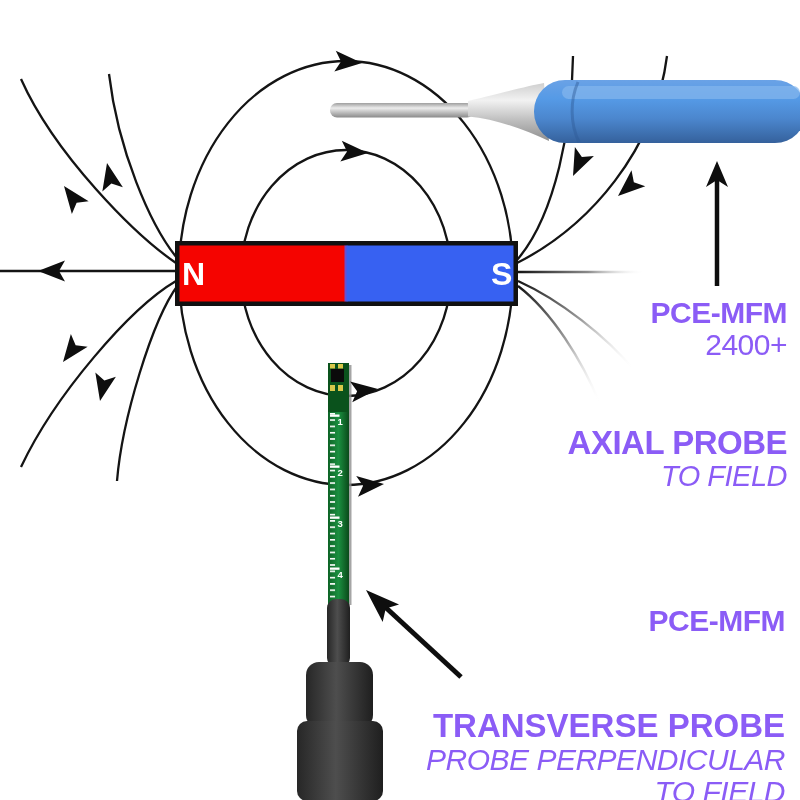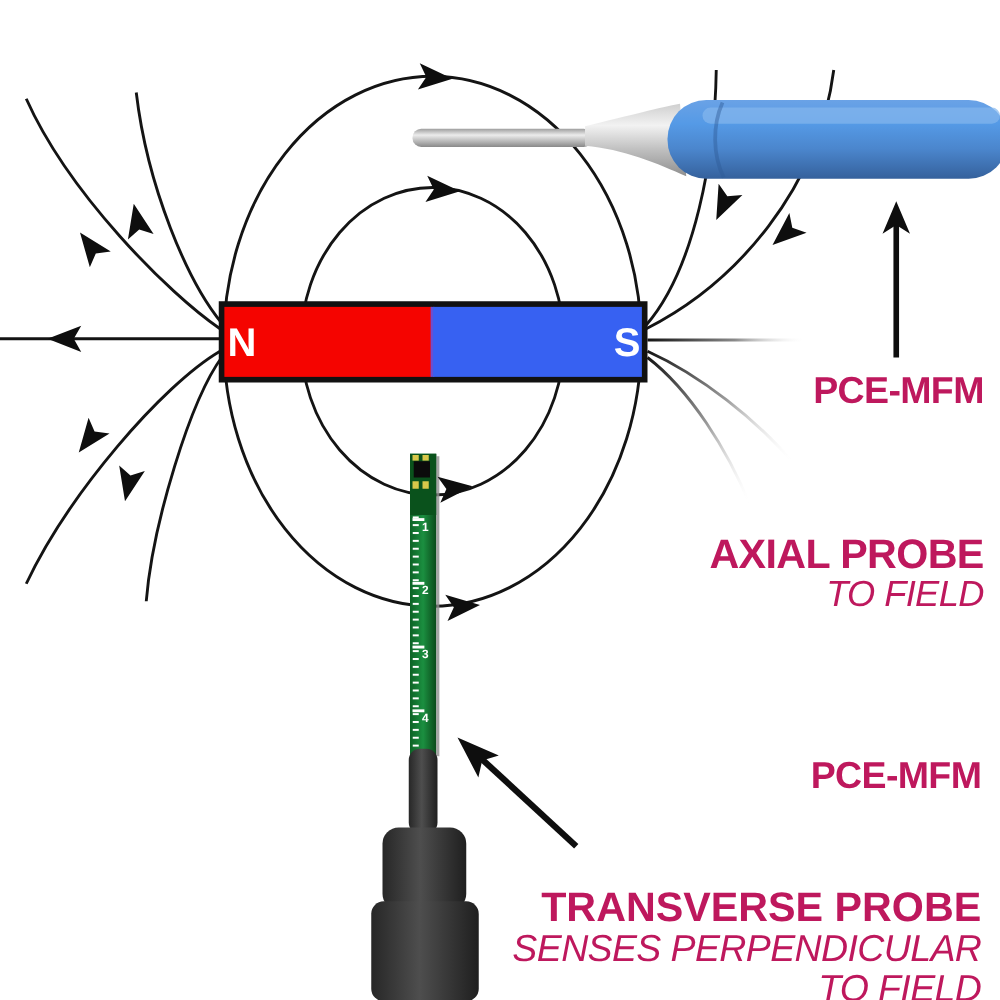--- a/index.html
+++ b/index.html
@@ -1,21 +1,21 @@
 <!DOCTYPE html>
 <html><head>
 <meta charset="utf-8">
 <style>
   html,body{margin:0;padding:0;background:#ffffff;}
   #stage{
     position:relative;width:800px;height:800px;overflow:hidden;background:#ffffff;
     font-family:"Liberation Sans", sans-serif;
   }
   #stage svg{position:absolute;left:0;top:0;}
-  .lbl{position:absolute;text-align:right;color:#be185d;line-height:1.06;letter-spacing:-0.5px;}
+  .lbl{position:absolute;text-align:right;color:#8b5cf6;line-height:1.06;letter-spacing:-0.5px;}
   .lbl .b{font-weight:bold;}
   .lbl .i{font-style:italic;}
   .meter-top{right:13px;top:297px;font-size:30px;width:400px;}
   .probe-top{right:13px;top:386px;font-size:29px;width:420px;}
   .probe-top .t{font-size:33px;margin-top:40px;}
   .meter-bot{right:15px;top:605px;font-size:30px;width:500px;}
   .probe-bot{right:15px;top:697px;font-size:30px;width:540px;margin-top:12px;}
   .probe-bot .t{font-size:33px;letter-spacing:0px;}
 </style>
 </head>
@@ -159,30 +159,31 @@
     <path d="M0,0 L-11,26 L0,19 L11,26 Z" transform="translate(717,161)" fill="#0e0e0e"></path>
   </g>
   <g>
     <line x1="461" y1="677" x2="383" y2="605" stroke="#0e0e0e" stroke-width="5"></line>
     <path d="M0,0 L-34,-12 L-27,0 L-34,12 Z" transform="translate(366,590) rotate(-137)" fill="#0e0e0e"></path>
   </g>
 </svg>
 
 <div class="lbl meter-top">
   <div class="b">PCE-MFM</div>
+  <div>2400+</div>
 </div>
 
 <div class="lbl probe-top">
   <div class="b t">AXIAL PROBE</div>
   <div class="i">TO FIELD</div>
 </div>
 
 <div class="lbl meter-bot">
   <div class="b">PCE-MFM</div>
 </div>
 
 <div class="lbl probe-bot">
   <div class="b t">TRANSVERSE PROBE</div>
-  <div class="i">SENSES PERPENDICULAR</div>
+  <div class="i">PROBE PERPENDICULAR</div>
   <div class="i">TO FIELD</div>
 </div>
 
 </div>
 
 </body></html>

